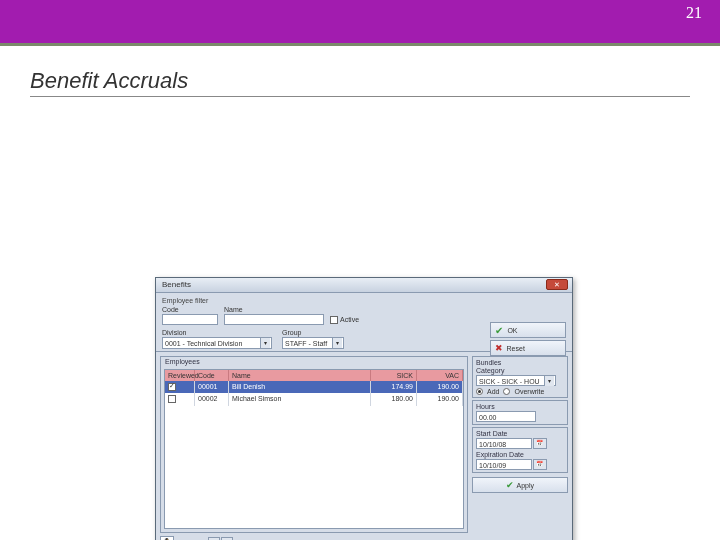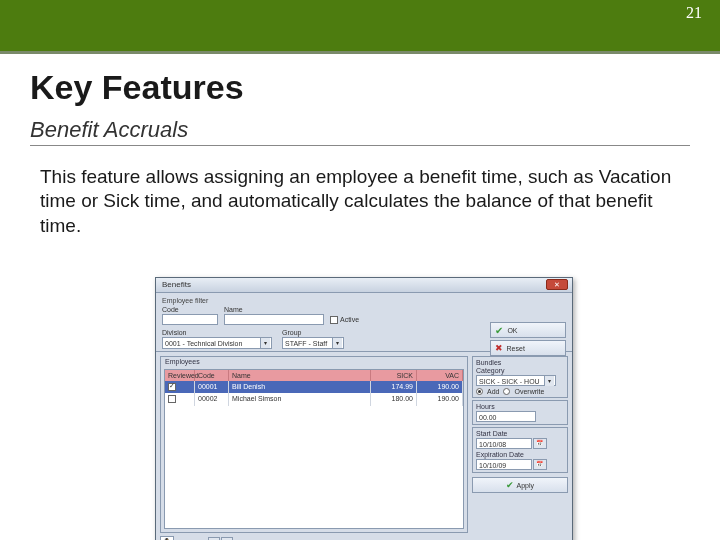--- a/index.html
+++ b/index.html
@@ -7,22 +7,22 @@
     width: 720px;
     height: 540px;
     background: #ffffff;
     font-family: Arial, Helvetica, sans-serif;
     position: relative;
     overflow: hidden;
   }
   .header-band {
     position: absolute;
     top: 0; left: 0; right: 0;
-    height: 54px;
-    background: #4d7c0f;
+    height: 46px;
+    background: #a21caf;
   }
   .header-band .underline {
     position: absolute;
     bottom: 0; left: 0; right: 0;
     height: 3px;
     background: #7a8a6a;
   }
   .page-num {
     position: absolute;
     top: 4px; right: 18px;
@@ -186,25 +186,23 @@
 </style>
 </head>
 <body>
 
 <div class="header-band">
   <div class="underline"></div>
   <div class="page-num">21</div>
 </div>
 
 <div class="content">
-  <div class="title">Key Features</div>
   <div class="subtitle-wrap">
     <div class="subtitle">Benefit Accruals</div>
   </div>
-  <div class="body-text">This feature allows assigning an employee a benefit time, such as Vacation time or Sick time, and automatically calculates the balance of that benefit time.</div>
 </div>
 
 <div class="dialog">
   <div class="titlebar">
     <span>Benefits</span>
     <div class="close-btn"><span>✕</span></div>
   </div>
 
   <div class="filter-block">
     <div class="filter-row1">Employee filter</div>

